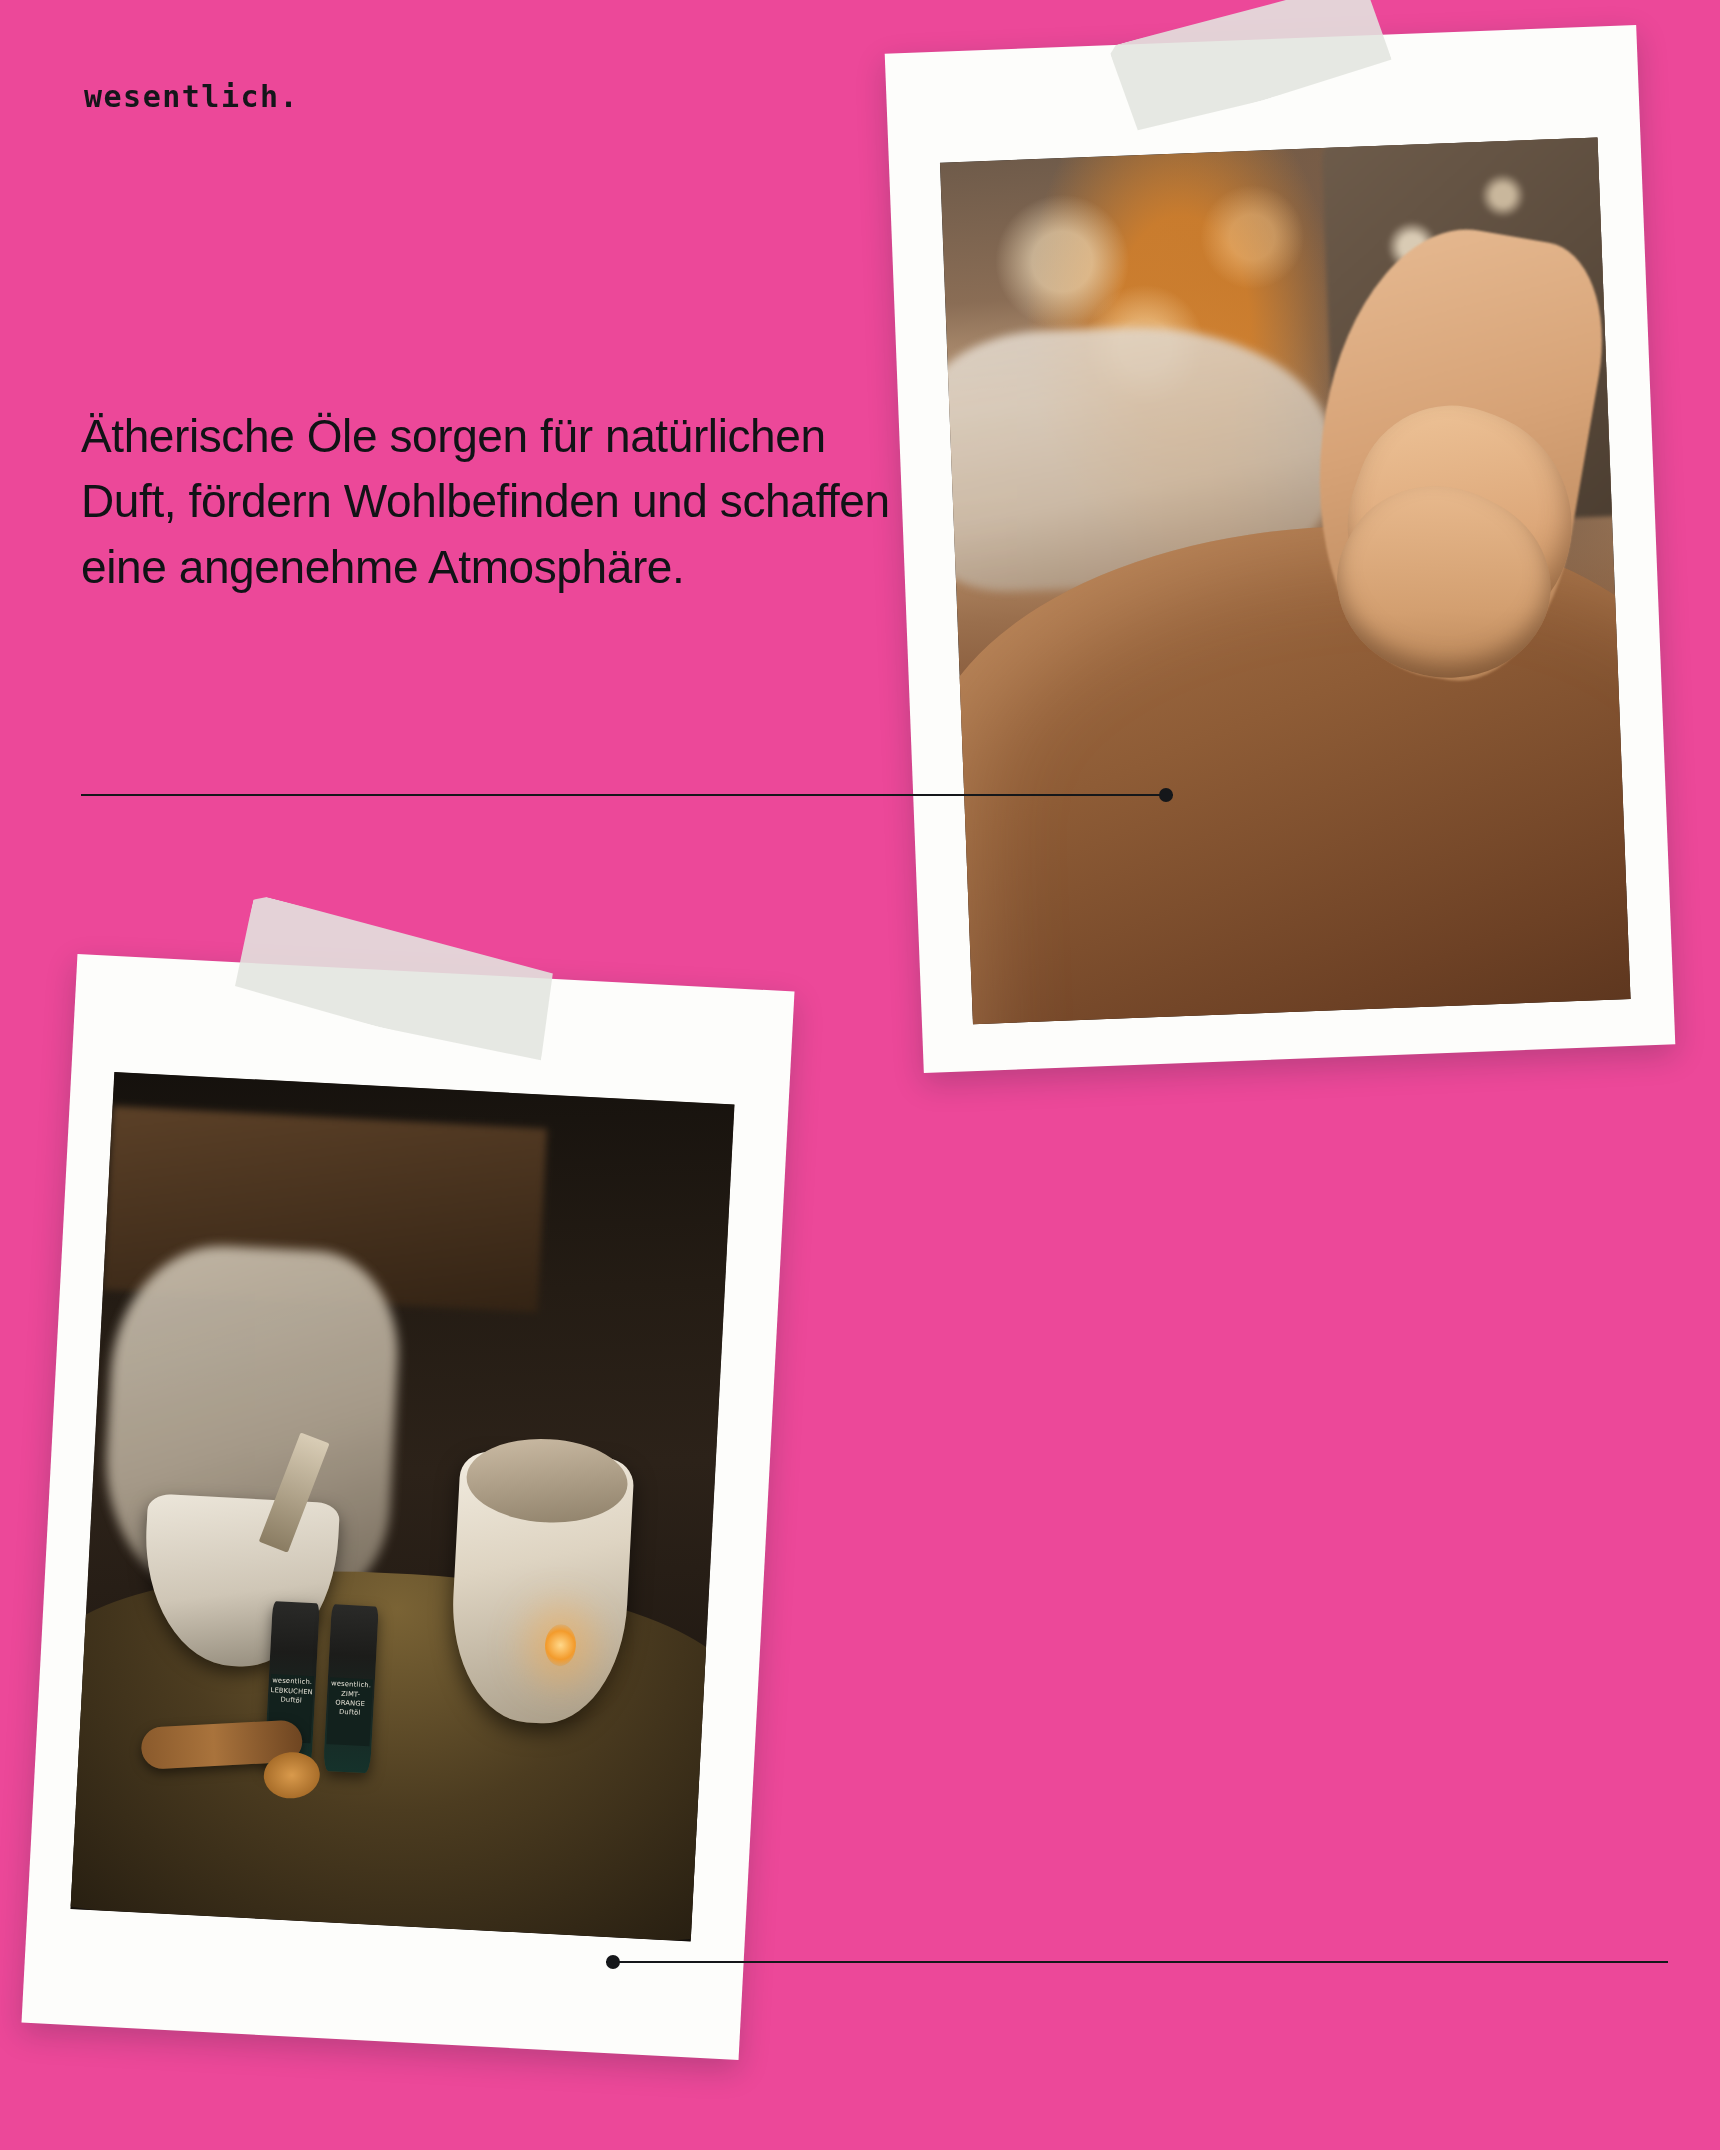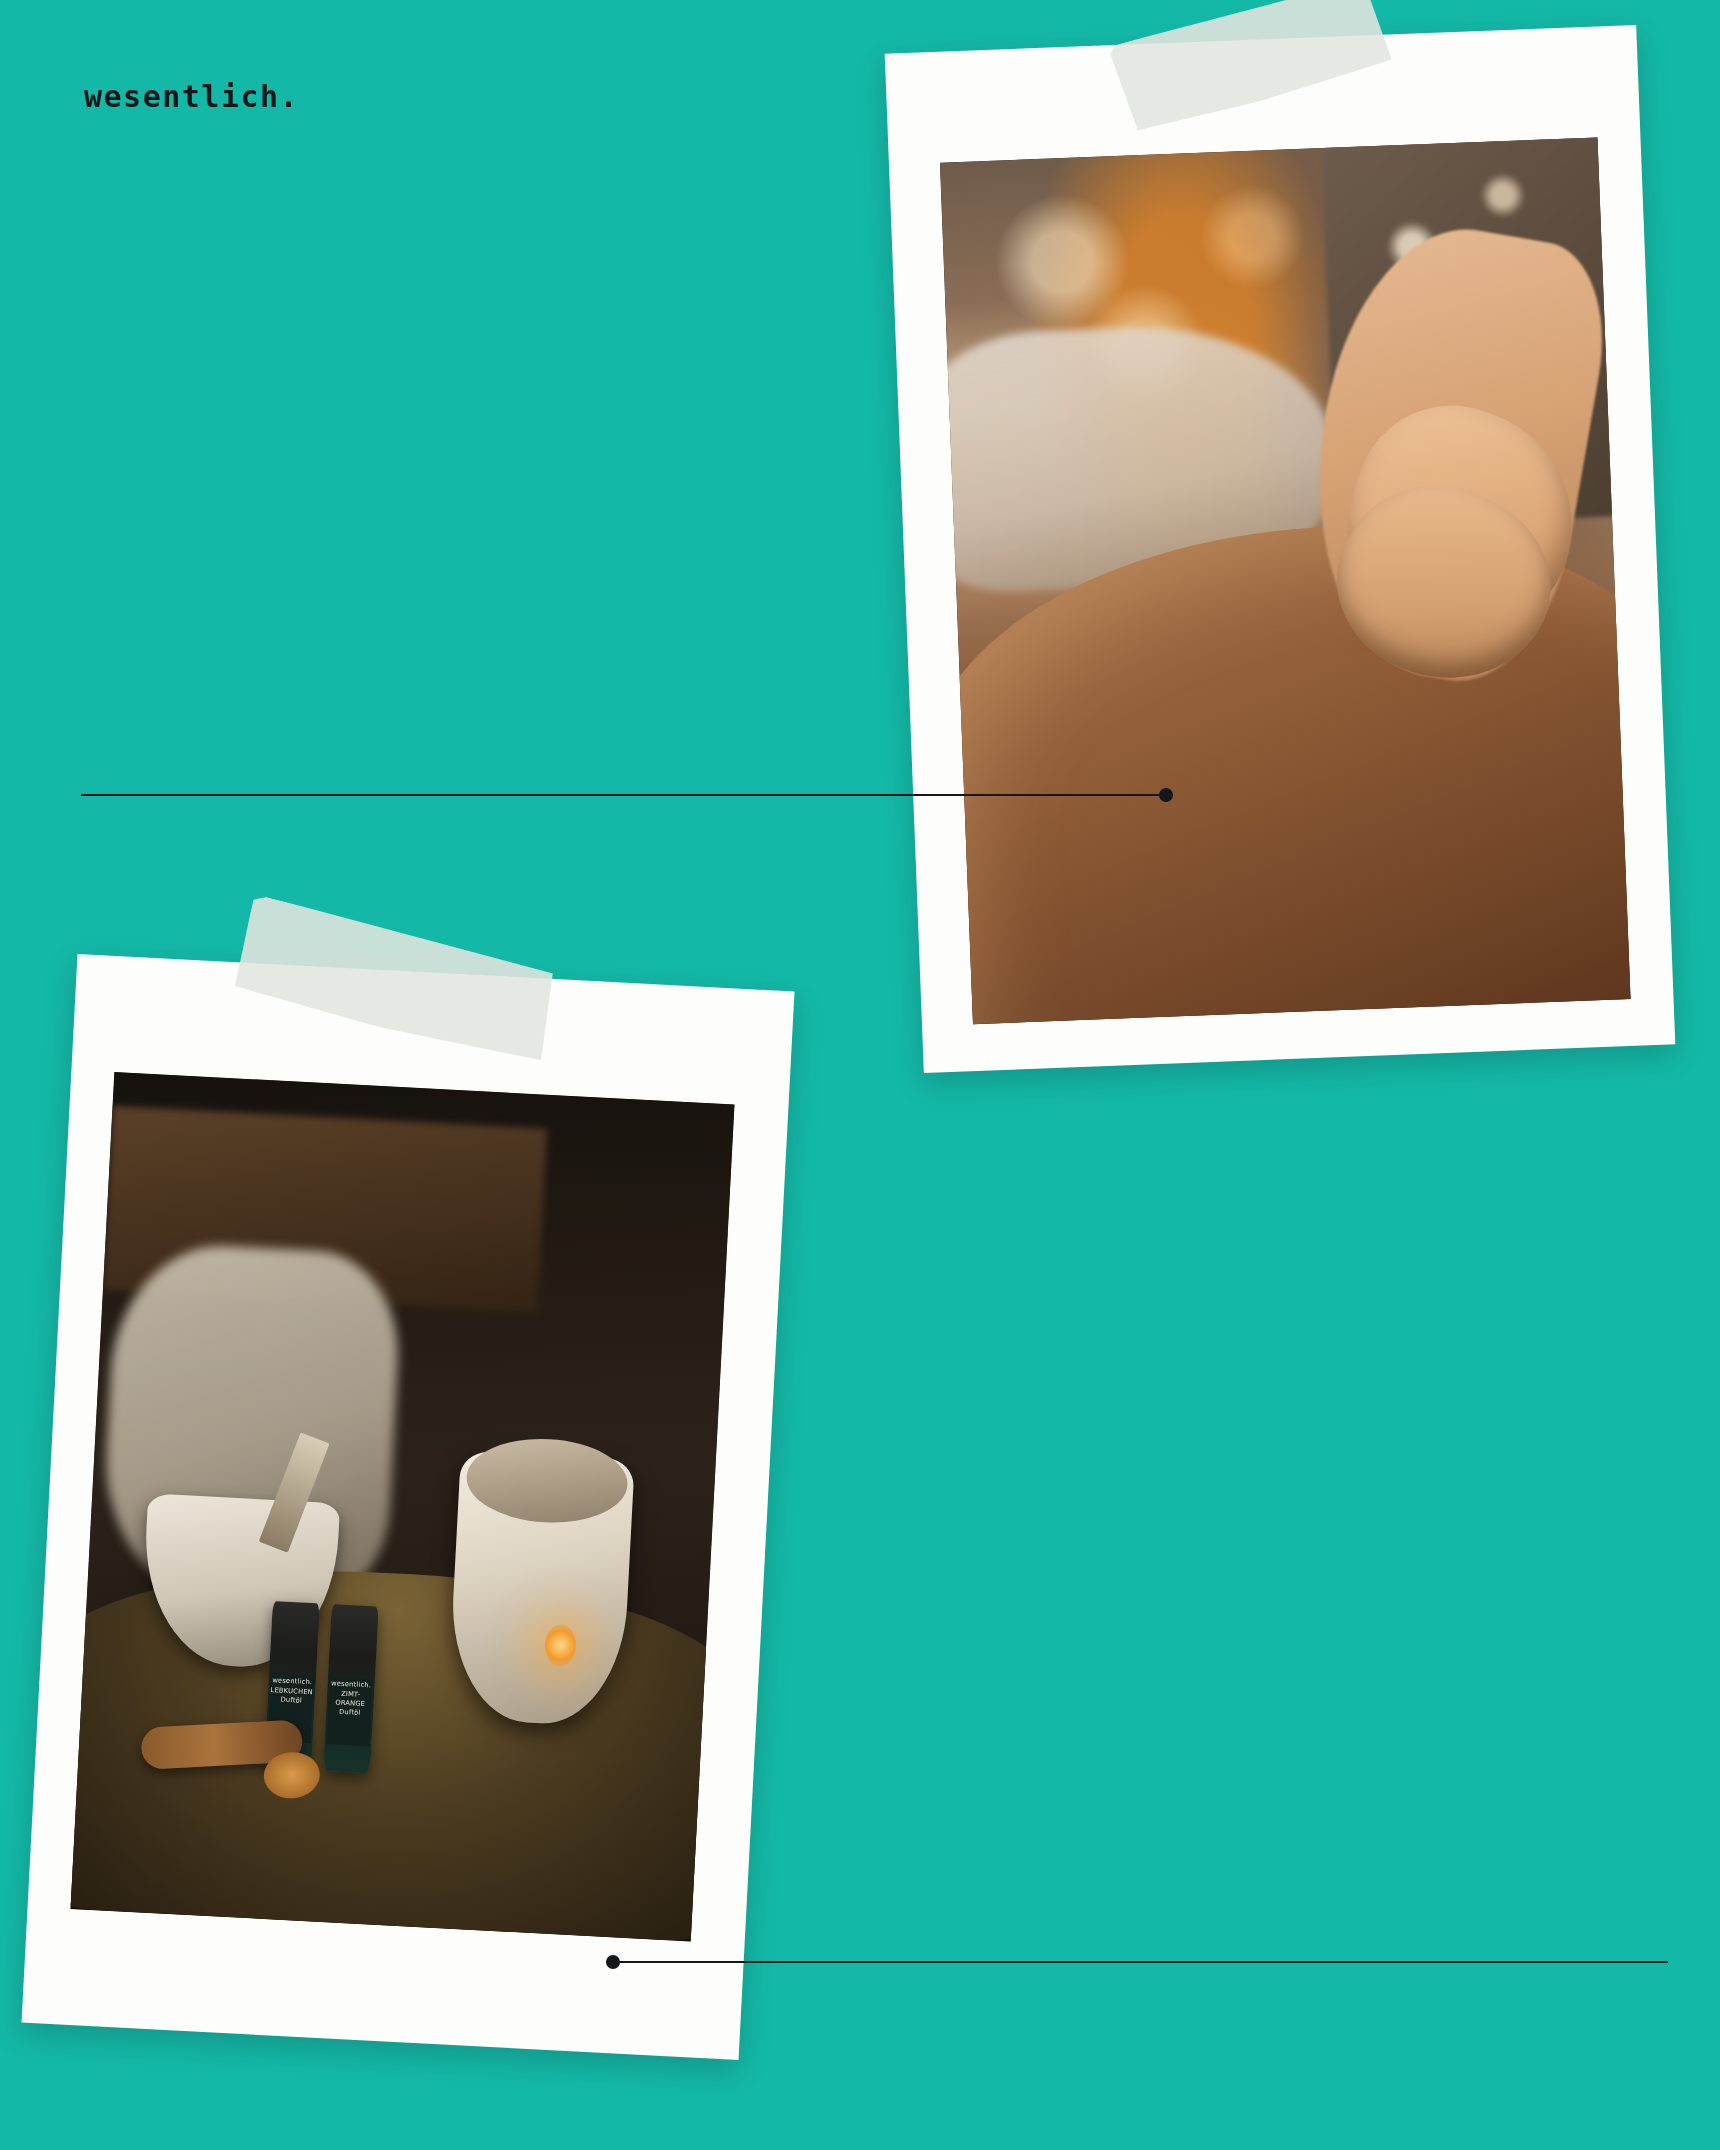--- a/index.html
+++ b/index.html
@@ -7,21 +7,21 @@
     padding: 0;
     background: #ffffff;
   }
   body {
     font-family: "Liberation Sans", sans-serif;
   }
   .page {
     position: relative;
     width: 1721px;
     height: 2151px;
-    background: #14b8a6;
+    background: #ec4899;
     overflow: hidden;
   }
 
   
   .brand {
     position: absolute;
     left: 84px;
     top: 79px;
     font-family: "DejaVu Sans Mono", monospace;
     font-size: 30px;
@@ -419,20 +419,21 @@
             <span>Duftöl</span>
           </div>
         </div>
         <div class="cinnamon"></div>
         <div class="orange-slice"></div>
       </div>
     </div>
   </div>
   <div class="tape tape-bottom"></div>
 
+  <div class="headline">Ätherische Öle sorgen für natürlichen Duft, fördern Wohlbefinden und schaffen eine angenehme Atmosphäre.</div>
 
   <div class="connector conn-top">
     <span class="dot"></span>
   </div>
 
 
   <div class="connector conn-bottom">
     <span class="dot"></span>
   </div>
 

